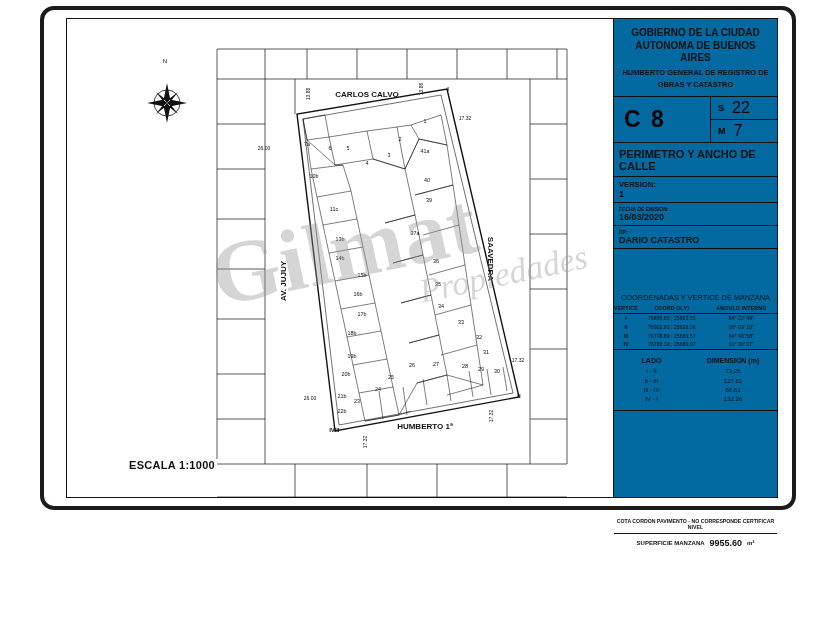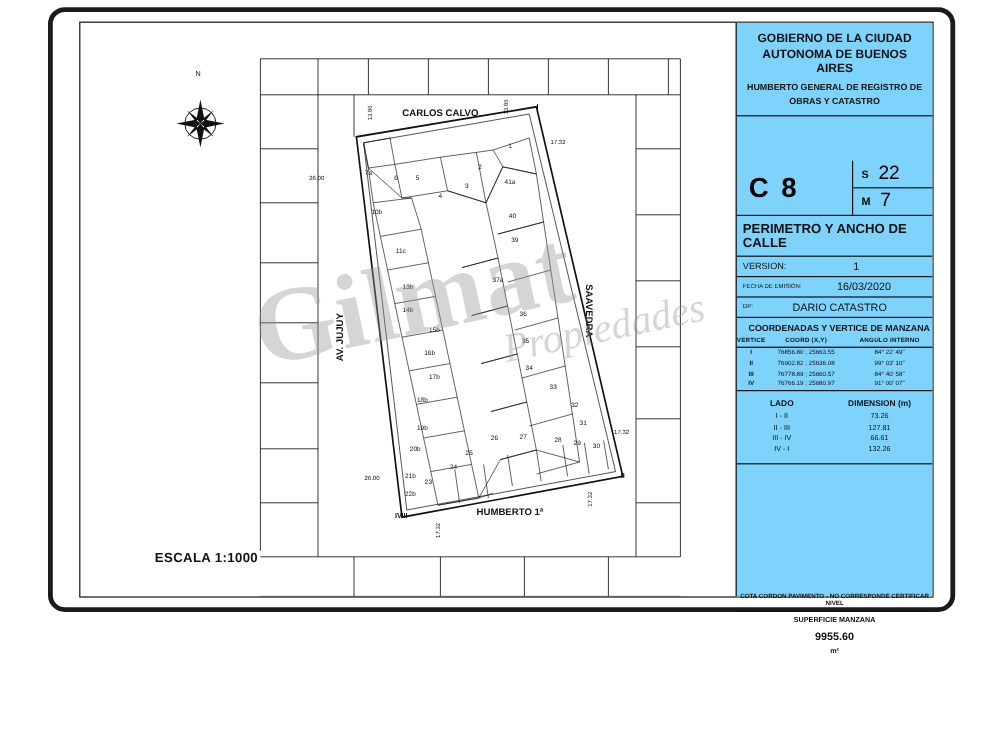--- a/index.html
+++ b/index.html
@@ -91,42 +91,41 @@
 
   
   #titleblock {
     position: absolute;
     right: 0;
     top: 0;
     width: 164px;
     height: 478px;
     border-left: 1px solid #111;
     box-sizing: border-box;
-    background: #7dd3fc;
+    background: #0369a1;
     z-index: 70;
   }
   .tb-sec {
     border-bottom: 1px solid #111;
     box-sizing: border-box;
   }
   #tb-org {
     padding: 8px 6px 6px 6px;
     text-align: center;
   }
   #tb-org .l1 {
     font-size: 10px; font-weight: bold; color: #111; line-height: 1.25;
   }
   #tb-org .l2 {
     font-size: 7.4px; font-weight: bold; color: #111; line-height: 1.3; margin-top: 3px;
   }
 
   #tb-codes {
     display: flex;
     height: 46px;
-    margin-top: 37px;
   }
   #tb-codes .cell-c {
     flex: 1 1 auto;
     display: flex;
     align-items: center;
     padding-left: 10px;
     font-size: 23px;
     font-weight: bold;
     letter-spacing: 2px;
   }
@@ -148,36 +147,38 @@
   #tb-codes .cell-sm .v { font-size: 16px; font-weight: normal; }
 
   #tb-doctitle {
     padding: 5px 5px 4px 5px;
     font-size: 11px;
     font-weight: bold;
     color: #111;
   }
   .tb-kv {
     display: flex;
-    align-items: center;
+    align-items: flex-start;
     padding: 3px 5px;
     font-size: 7.6px;
-    font-weight: normal;
-    color: #111;
+    font-weight: bold;
+    color: #111;
+    flex-direction: column;
   }
   .tb-kv .k { flex: 0 0 auto; }
   .tb-kv .v { flex: 1 1 auto; text-align: center; font-size: 9px; }
   .tb-kv.version .v { text-align: center; }
 
   #tb-coord-title {
-    text-align: right;
+    text-align: center;
     font-size: 7.4px;
-    font-weight: bold;
+    font-weight: normal;
     padding: 4px 2px 2px 2px;
     color: #111;
+    margin-top: 40px;
   }
   table.coord {
     width: 100%;
     border-collapse: collapse;
     font-size: 5.2px;
     color: #111;
   }
   table.coord th {
     font-weight: bold;
     padding: 1px 0 2px 0;
@@ -220,21 +221,20 @@
   }
   #tb-foot2 {
     display: flex;
     align-items: center;
     justify-content: center;
     gap: 5px;
     padding: 4px 3px;
     font-size: 6px;
     font-weight: bold;
     color: #111;
-    flex-direction: column;
   }
   #tb-foot2 .val { font-size: 9px; }
   #tb-foot2 .unit { font-size: 6px; }
 
   .txt-small { font-size: 5px; }
 </style>
 </head>
 <body>
 
 <div id="sheet">

